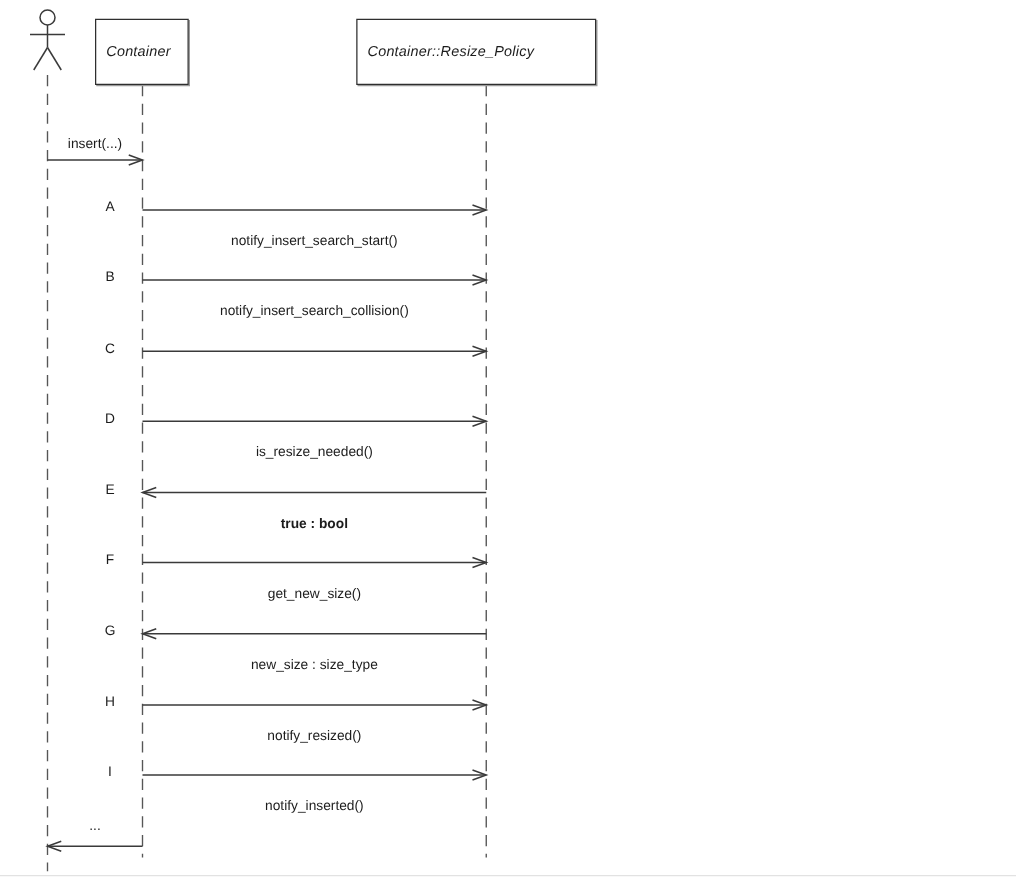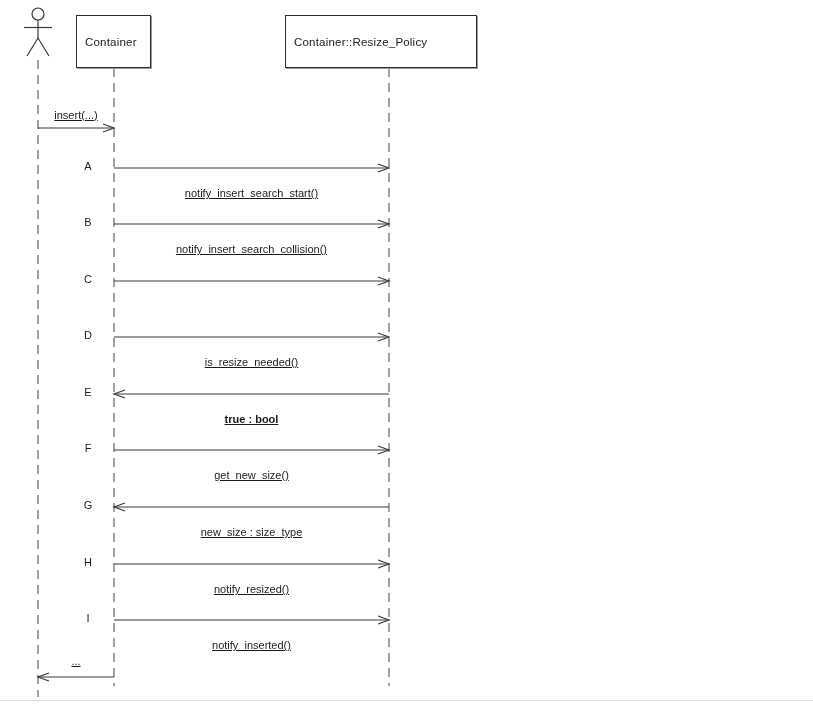--- a/index.html
+++ b/index.html
@@ -30,31 +30,31 @@
     box-sizing: border-box;
     background: #ffffff;
     border: 1px solid #2e2e2e;
     box-shadow: 1px 1px 0 #9a9a9a;
     display: flex;
     align-items: center;
     padding-left: 8px;
     font-size: 11.5px;
     letter-spacing: 0.2px;
     white-space: nowrap;
+    font-style: italic;
   }
   .participant--container { left: 76px; width: 75px; }
   .participant--policy    { left: 285px; width: 192px; }
   .msg-label {
     position: absolute;
     font-size: 11px;
     line-height: 13px;
     text-align: center;
     white-space: nowrap;
     color: #1c1c1c;
-    text-decoration: underline;
   }
   .msg-label--wide  { left: 114px; width: 275px; margin-top: 42px; }
   .msg-label--short { left: 38px;  width: 76px;  }
   .msg-label--bold  { font-weight: bold; }
   .msg-id {
     position: absolute;
     left: 80px;
     width: 16px;
     font-size: 11px;
     line-height: 13px;

